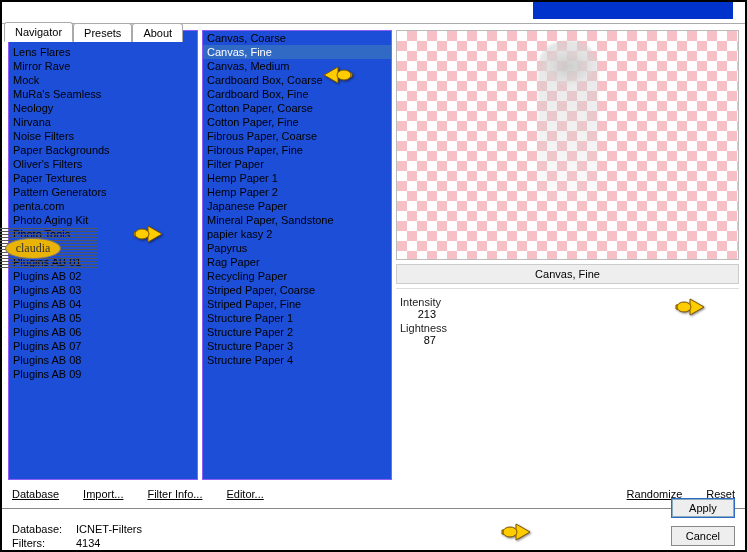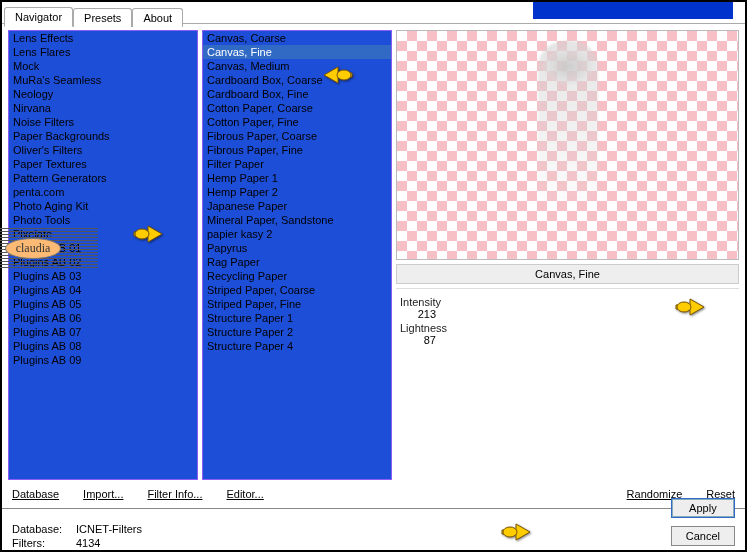--- a/index.html
+++ b/index.html
@@ -1,33 +1,33 @@
 <!DOCTYPE html>
 <html><head>
 <meta charset="utf-8">
 <style>
   * { box-sizing: border-box; font-family: Tahoma, Arial, sans-serif; font-size: 11px; }
   body { margin: 0; background: #fff; }
   .window { width: 747px; height: 552px; border: 2px solid #000; position: relative; background: #fff; }
   .topbar { height: 22px; background: #fff; border-bottom: 1px solid #aaa; display: flex; padding-left: 2px; align-items: flex-end; }
-  .tab { padding: 3px 10px; border: 1px solid #aaa; border-bottom: none; margin-right: 0; cursor: pointer; background: #fff; border-top-left-radius: 3px; border-top-right-radius: 3px; position: relative; top: 4px; }
+  .tab { padding: 3px 10px; border: 1px solid #aaa; border-bottom: none; margin-right: 0; cursor: pointer; background: #fff; border-top-left-radius: 3px; border-top-right-radius: 3px; position: relative; top: 19px; }
   .tab.active { border-bottom: 1px solid #fff; }
   .title-text { position: absolute; right: 8px; top: -1px; color: #0033cc; font-family: Arial; font-weight: 900; font-style: italic; font-size: 17px; z-index: 2; }
   .title-wrap { position: absolute; right: 12px; top: 0; width: 320px; height: 20px; text-align: right; }
   .title-wrap::before { content: ""; position: absolute; right: 0; top: 0; width: 200px; height: 17px; background: #0033cc; }
   .main { display: flex; height: 456px; padding: 6px 6px 0 6px; gap: 4px; }
   .listbox { border: 1px solid #8b5cf6; background: #1d4ed8; overflow-y: scroll; overflow-x: hidden; flex: 0 0 190px; height: 100%; }
   .listitem { padding: 1px 4px; cursor: pointer; white-space: nowrap; }
   .listitem.selected { background: #316ac5; color: #fff; }
   .rightpane { flex: 1; display: flex; flex-direction: column; }
   .preview { height: 230px; border: 1px solid #bbb; position: relative; background: repeating-conic-gradient(#f7c0c7 0% 25%, #fff 0% 50%) 0 0/20px 20px; margin-bottom: 4px; display: flex; align-items: flex-start; justify-content: center; overflow: hidden; }
   .preview-content { margin-top: 10px; width: 60px; height: 160px; background: radial-gradient(ellipse 35px 25px at 50% 16%, rgba(200,200,200,.85), rgba(220,220,220,.4) 65%, transparent 75%), linear-gradient(rgba(210,210,210,.6), rgba(230,230,230,.1)); border-radius: 26px 26px 12px 12px; filter: blur(1px); }
   .watermark { position: absolute; left: -34px; top: 226px; width: 130px; height: 40px; z-index: 5; display: flex; align-items: center; justify-content: center; }
   .watermark .stripes { position: absolute; inset: 0; background: repeating-linear-gradient(#555 0 1px, transparent 1px 3px); }
-  .watermark .oval { position: relative; background: #fdba74; border: 1px solid #777; border-radius: 50%; padding: 2px 10px; font-family: cursive; font-size: 12px; color: #333; }
+  .watermark .oval { position: relative; background: #eab308; border: 1px solid #777; border-radius: 50%; padding: 2px 10px; font-family: cursive; font-size: 12px; color: #333; }
   .filtername { background: #eee; border: 1px solid #ccc; text-align: center; padding: 3px; margin-bottom: 4px; }
   .params { flex: 1; border-top: 1px solid #ddd; padding-top: 6px; }
   .paramrow { display: flex; justify-content: space-between; padding: 1px 4px; flex-direction: column; }
   .paramlabel { color: #222; }
   .paramval { text-align: right; width: 36px; }
   .bottombar { display: flex; padding: 4px 10px; gap: 24px; height: 28px; align-items: center; text-align: right; }
   .linkbtn { text-decoration: underline; cursor: pointer; }
   .spacer { flex: 1; }
   .statusbar { border-top: 1px solid #888; padding: 4px 10px; display: flex; justify-content: space-between; align-items: center; height: 54px; }
   .statusleft { display: flex; flex-direction: column; gap: 2px; }
@@ -56,20 +56,21 @@
     <div class="tab active">Navigator</div>
     <div class="tab">Presets</div>
     <div class="tab">About</div>
   </div>
 
   <div class="main">
 
     <div class="listbox" id="catlist">
         <div class="listitem">Lens Effects</div>
         <div class="listitem">Lens Flares</div>
+        <div class="listitem">Mirror Rave</div>
         <div class="listitem">Mock</div>
         <div class="listitem">MuRa's Seamless</div>
         <div class="listitem">Neology</div>
         <div class="listitem">Nirvana</div>
         <div class="listitem">Noise Filters</div>
         <div class="listitem">Paper Backgrounds</div>
         <div class="listitem">Oliver's Filters</div>
         <div class="listitem">Paper Textures</div>
         <div class="listitem">Pattern Generators</div>
         <div class="listitem">penta.com</div>
@@ -103,20 +104,21 @@
         <div class="listitem">Japanese Paper</div>
         <div class="listitem">Mineral Paper, Sandstone</div>
         <div class="listitem">papier kasy 2</div>
         <div class="listitem">Papyrus</div>
         <div class="listitem">Rag Paper</div>
         <div class="listitem">Recycling Paper</div>
         <div class="listitem">Striped Paper, Coarse</div>
         <div class="listitem">Striped Paper, Fine</div>
         <div class="listitem">Structure Paper 1</div>
         <div class="listitem">Structure Paper 2</div>
+        <div class="listitem">Structure Paper 3</div>
         <div class="listitem">Structure Paper 4</div>
       </div>
 
     <div class="rightpane">
       <div class="preview">
         <div class="preview-content"></div>
       </div>
       <div class="filtername">Canvas, Fine</div>
       <div class="params" id="params">
           <div class="paramrow">

